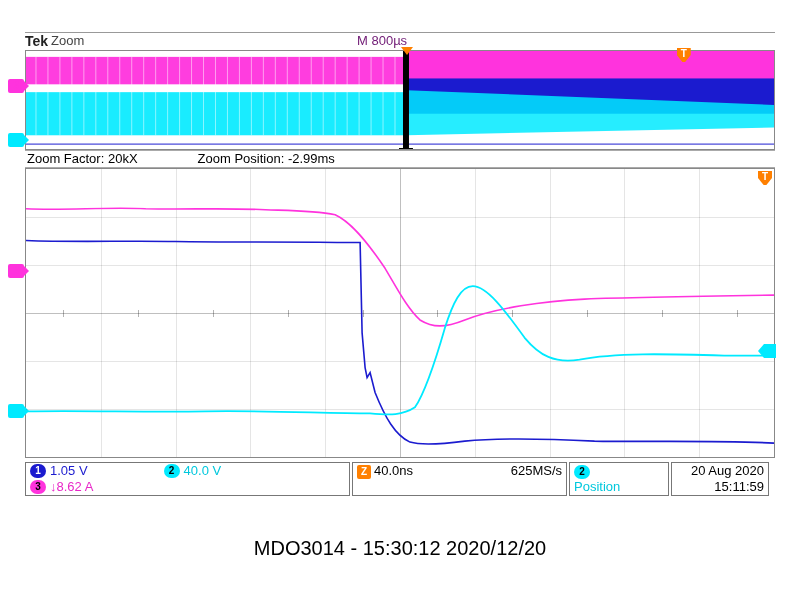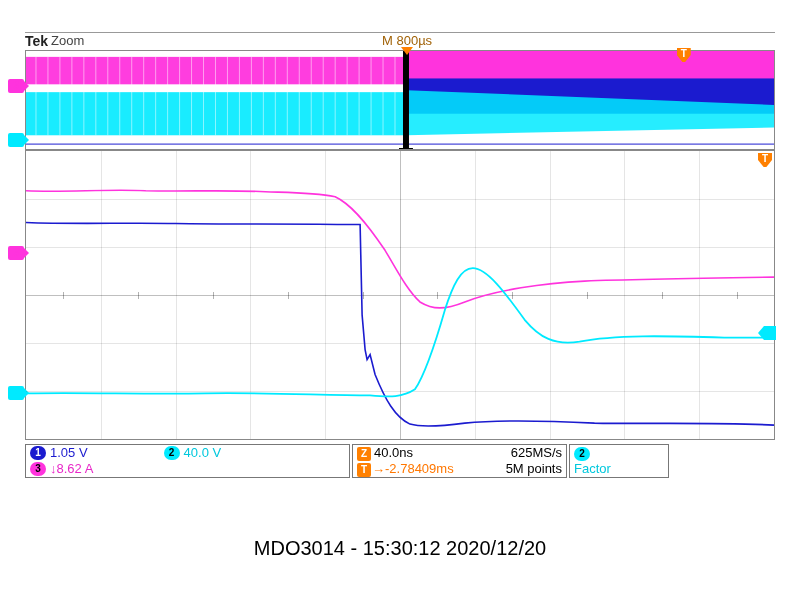--- a/index.html
+++ b/index.html
@@ -34,22 +34,21 @@
   .prevu {
     color: #444;
     font-size: 13px;
     margin-left: 1px;
   }
   .timebase-label {
     position: absolute;
     left: 332px;
     top: 0;
     font-size: 13px;
-    color: #a16207;
-    margin-left: 25px;
+    color: #701a75;
   }
   .overview {
     position: relative;
     height: 100px;
     background: #fff;
     border: 1px solid #888;
   }
   .overview-canvas {
     position: absolute;
     inset: 0;
@@ -242,20 +241,30 @@
       </g>
 
       <rect x="378" y="0" width="6" height="100" fill="#000"></rect>
       <path d="M374 100 h14" stroke="#000" stroke-width="2"></path>
     </svg>
 
     <div style="position:absolute;left:51%;top:-4px;transform:translateX(-50%);width:0;height:0;border-left:6px solid transparent;border-right:6px solid transparent;border-top:8px solid #ff8000"></div>
     <div class="trigger-t" style="left:87%">T</div>
   </div>
 
+  <div class="zoom-info">
+    <span>
+      <span>Zoom Factor:</span>
+      <span>20kX</span>
+    </span>
+    <span>
+      <span>Zoom Position:</span>
+      <span>-2.99ms</span>
+    </span>
+  </div>
 
   <div class="main-display">
     <div class="ch-marker ch3-bg" style="top:95px;color:#ff33dd">3</div>
     <div class="ch-marker ch2-bg" style="top:235px;color:#00eaff">2</div>
 
     <div class="grid-center-v"></div>
     <div class="grid-center-h"></div>
     <div class="grid-line grid-v" style="left:10%"></div>
     <div class="grid-line grid-v" style="left:20%"></div>
     <div class="grid-line grid-v" style="left:30%"></div>
@@ -312,32 +321,30 @@
       </span>
     </div>
 
     <div class="panel panel-time">
       <div class="row">
         <span>
           <span class="z-icon">Z</span><span>40.0ns</span>
         </span>
         <span>625MS/s</span>
       </div>
-      <div class="row">
-        <span>
-          <span class="t-icon">T</span><span class="orange-txt">→</span><span class="orange-txt">-2.78409ms</span>
-        </span>
-        <span>5M points</span>
-      </div>
     </div>
 
     <div class="panel panel-trig">
       <div>
         <span class="ch-badge ch2-bg">2</span>
       </div>
-      <div class="ch2-txt">Factor</div>
-    </div>
-
+      <div class="ch2-txt">Position</div>
+    </div>
+
+    <div class="panel panel-date">
+      <div>20 Aug 2020</div>
+      <div>15:11:59</div>
+    </div>
   </div>
 
 </div>
 
 <div class="caption">MDO3014 - 15:30:12   2020/12/20</div>
 
 </body></html>

